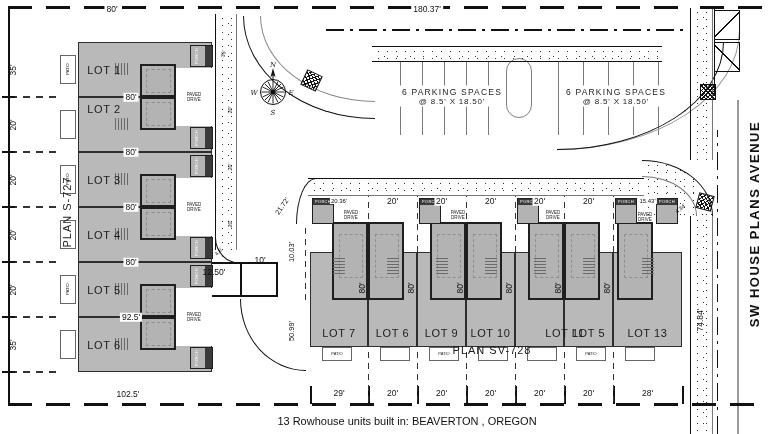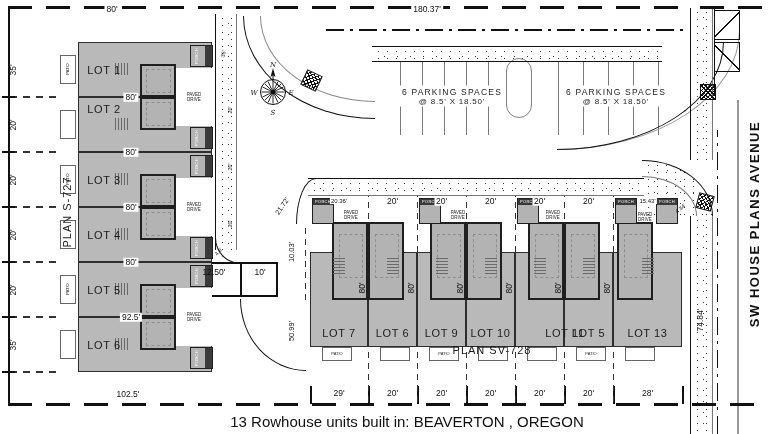--- a/index.html
+++ b/index.html
@@ -9,21 +9,21 @@
   .abs{position:absolute;}
   .dim{position:absolute;font-size:8.5px;line-height:1;color:#111;background:#fff;
        padding:0 2px;white-space:nowrap;transform:translate(-50%,-50%);z-index:30;}
   .tiny{font-size:5.5px;padding:0 1px;}
   .lot-label{position:absolute;font-size:11px;letter-spacing:.6px;color:#1b1b1b;
        transform:translate(-50%,-50%);white-space:nowrap;z-index:14;}
   .plan-label{position:absolute;font-size:11px;letter-spacing:1px;color:#1b1b1b;
        transform:translate(-50%,-50%);white-space:nowrap;z-index:14;}
   .street{position:absolute;font-size:13.5px;letter-spacing:1.5px;font-weight:600;color:#111;
        transform:translate(-50%,-50%);white-space:nowrap;z-index:30;}
-  .title{position:absolute;font-size:15px;color:#111;transform:translate(-50%,-50%);
+  .title{position:absolute;font-size:11px;color:#111;transform:translate(-50%,-50%);
        white-space:nowrap;z-index:30;}
   .gray{position:absolute;background:#b9b9b9;border:1.5px solid #2e2e2e;z-index:6;}
   .garage{position:absolute;background:#b3b3b3;border:2px solid #1f1f1f;z-index:9;}
   .car{position:absolute;border:1.2px dashed #8f8f8f;z-index:10;}
   .porch{position:absolute;background:#b3b3b3;border:1.5px solid #1f1f1f;z-index:11;}
   .porch .band{position:absolute;left:0;top:0;right:0;height:6px;background:#3a3a3a;color:#fff;
        font-size:4px;line-height:6px;text-align:center;letter-spacing:.3px;overflow:hidden;}
   .porch .vband{position:absolute;right:0;top:0;bottom:0;width:7px;background:#3a3a3a;}
   .porch .vtext{position:absolute;left:50%;top:50%;color:#fff;font-size:4px;line-height:1;
        transform:translate(-50%,-50%) rotate(-90deg);letter-spacing:.3px;}
@@ -104,21 +104,21 @@
   <div class="dim" style="left:700px;top:320px;transform:translate(-50%,-50%) rotate(-90deg);background:transparent;">74.84'</div>
 
 
   <div class="walk" style="left:308px;top:178px;width:336px;height:18px;border-top:1.4px solid #111;border-bottom:1px solid #777;
               background-image:repeating-linear-gradient(90deg,transparent 0 54px,#222 54px 55px),radial-gradient(circle,#333 .6px,transparent .9px),radial-gradient(circle,#333 .5px,transparent .8px);"></div>
   <div class="arc" style="left:296px;top:178px;width:20px;height:46px;border-left:1.4px solid #111;border-top:1.4px solid #111;border-top-left-radius:100%;"></div>
 
   <div class="abs" style="left:187px;top:262px;width:91px;height:35px;border:2px solid #111;background:#fff;z-index:5;"></div>
   <div class="abs" style="left:240px;top:262px;width:1.5px;height:35px;background:#111;z-index:6;"></div>
   <div class="dim" style="left:214px;top:272px;background:transparent;z-index:31;">12.50'</div>
-  <div class="dim" style="left:260px;top:272px;background:transparent;z-index:31;">10'</div>
+  <div class="dim" style="left:260px;top:260px;background:transparent;z-index:31;">10'</div>
   <div class="arc" style="left:240px;top:299px;width:66px;height:72px;border-left:1.4px solid #111;border-bottom:1.4px solid #111;border-bottom-left-radius:100%;"></div>
   <div class="dash-v" style="left:305px;top:228px;width:1.2px;height:72px;"></div>
   <div class="dim tiny" style="left:282px;top:206px;font-size:7px;transform:translate(-50%,-50%) rotate(-55deg);background:transparent;">21.72'</div>
   <div class="dim" style="left:292px;top:252px;font-size:7.5px;transform:translate(-50%,-50%) rotate(-90deg);background:transparent;">10.03'</div>
   <div class="dim" style="left:292px;top:331px;font-size:7.5px;transform:translate(-50%,-50%) rotate(-90deg);background:transparent;">50.99'</div>
   <div class="dim tiny" style="left:681px;top:209px;transform:translate(-50%,-50%) rotate(-42deg);background:transparent;">4.34'</div>
 
   <div class="plan-label" style="left:67px;top:212px;transform:translate(-50%,-50%) rotate(-90deg);">PLAN S-727</div>
   <div class="plan-label" style="left:492px;top:350px;">PLAN SV-728</div>
 

